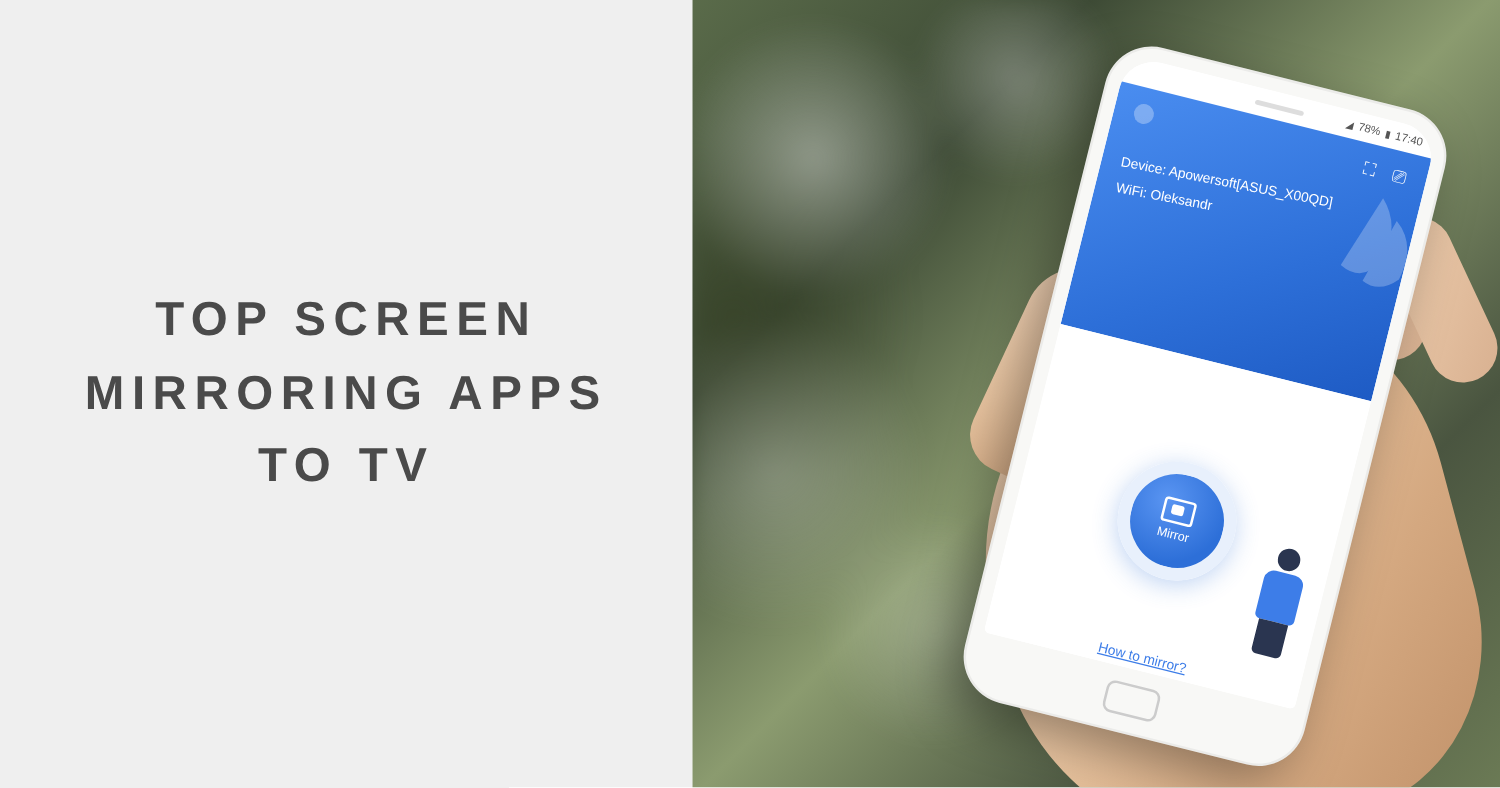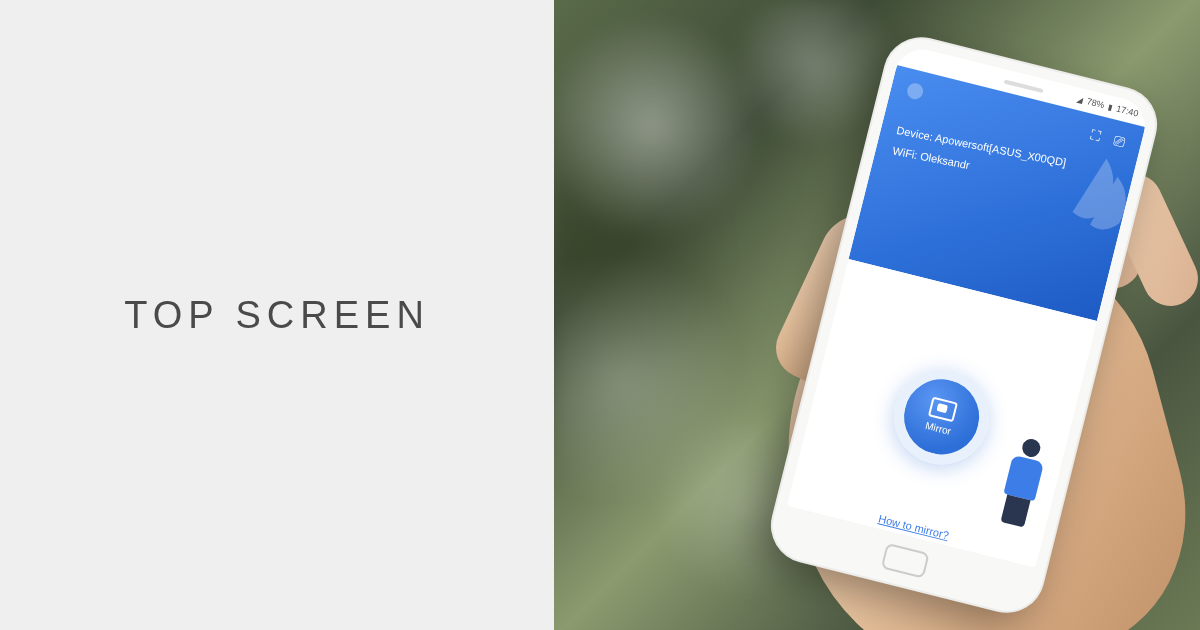--- a/index.html
+++ b/index.html
@@ -15,21 +15,21 @@
       height: 630px;
       background: #efefef;
       display: flex;
       align-items: center;
       justify-content: center;
       padding: 0 40px;
     }
     .title {
       text-align: center;
       font-size: 38px;
-      font-weight: 400;
+      font-weight: 700;
       letter-spacing: 6px;
       color: #4a4a4a;
       line-height: 1.55;
     }
     .right-panel {
       width: 646px;
       height: 630px;
       background: linear-gradient(135deg, #5a6b4a 0%, #3d4a35 25%, #8b9b6f 50%, #4a5540 75%, #6b7a55 100%);
       position: relative;
       overflow: hidden;
@@ -278,20 +278,22 @@
       border-radius: 2px;
       z-index: 5;
     }
   </style>
 </head>
 <body>
 
 <div class="left-panel">
   <div class="title">
     <div>TOP SCREEN</div>
+    <div>MIRRORING APPS</div>
+    <div>TO TV</div>
   </div>
 </div>
 
 <div class="right-panel">
   <div class="bokeh-bg"></div>
 
   <div class="hand">
     <div class="palm"></div>
     <div class="thumb"></div>
     <div class="finger1"></div>

